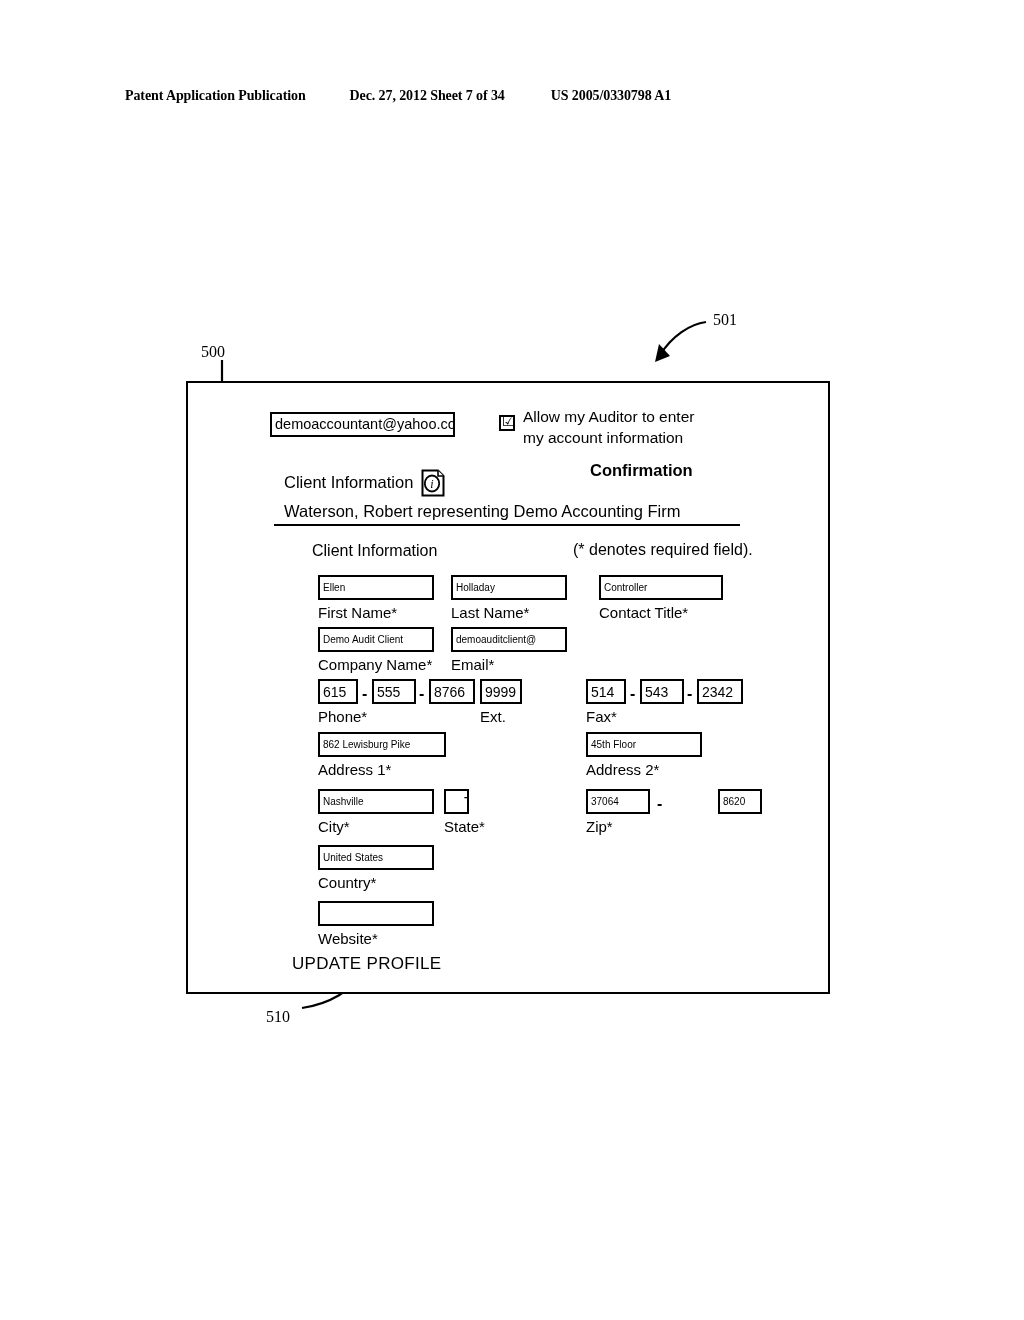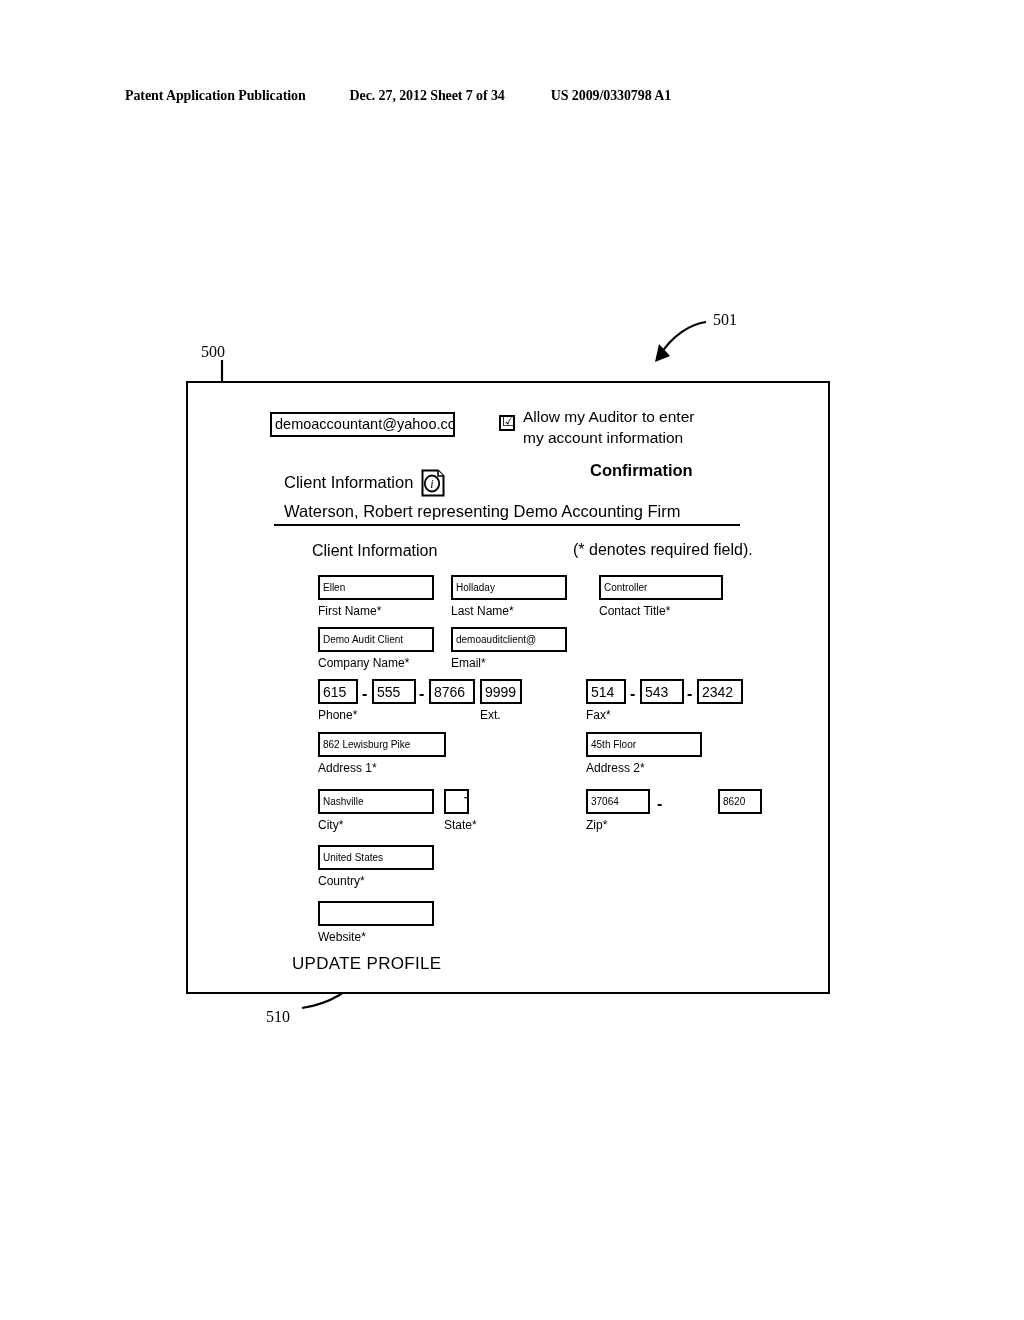--- a/index.html
+++ b/index.html
@@ -80,21 +80,21 @@
     color: #000;
     white-space: nowrap;
     overflow: hidden;
   }
   .inp.small { font-size: 14px; }
 
   
   .flabel {
     position: absolute;
     font-family: "Liberation Sans", sans-serif;
-    font-size: 12px;
+    font-size: 15px;
     color: #000;
     white-space: nowrap;
   }
 
   
   .dash {
     position: absolute;
     font-family: "Liberation Sans", sans-serif;
     font-size: 16px;
     font-weight: bold;
@@ -162,21 +162,21 @@
     font-size: 34px;
     letter-spacing: 0.5px;
   }
 </style>
 </head>
 <body>
 
 <div class="pat-header">
   <span class="h-pub">Patent Application Publication</span>
   <span class="h-date">Dec. 27, 2012  Sheet 7 of 34</span>
-  <span class="h-num">US 2009/0330798 A1</span>
+  <span class="h-num">US 2005/0330798 A1</span>
 </div>
 
 <div class="figure">
 
   <svg class="ink" width="1024" height="1320" viewBox="0 0 1024 1320" style="left:0;top:0;">
 
     <path d="M 222 360 L 222 382" stroke="#000" stroke-width="2.2" fill="none"></path>
     <path d="M 222 382 C 222 430, 226 470, 250 534" stroke="#000" stroke-width="2.2" fill="none"></path>
     <polygon points="250,534 240,519 259,521" fill="#000"></polygon>
 

